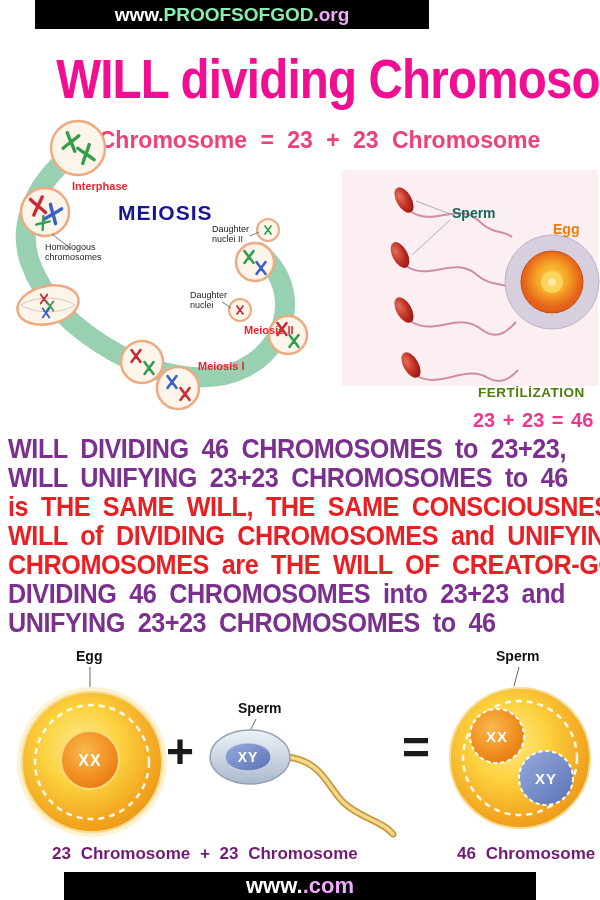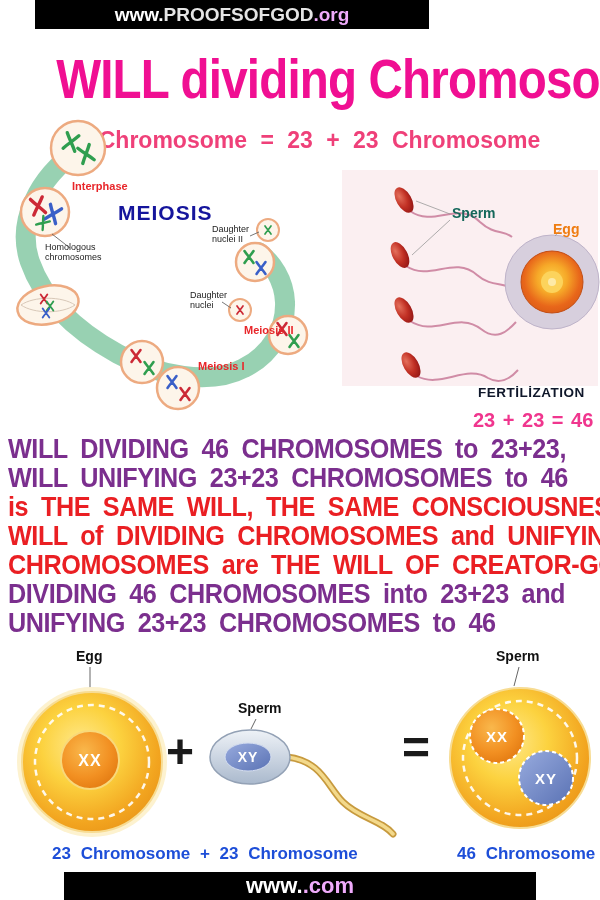--- a/index.html
+++ b/index.html
@@ -5,49 +5,49 @@
   *{margin:0;padding:0;box-sizing:border-box}
   html,body{background:#ffffff}
   body{font-family:"Liberation Sans",sans-serif}
   .page{position:relative;width:600px;height:900px;background:#fff;overflow:hidden;margin:0 auto}
   .abs{position:absolute}
 
   .banner{background:#000;display:flex;align-items:center;justify-content:center;font-weight:bold;white-space:nowrap}
   .top-banner{left:35px;top:0;width:394px;height:29px;font-size:19px}
   .footer-banner{left:64px;top:872px;width:472px;height:28px;font-size:22px}
   .url-www{color:#ffffff}
-  .url-name{color:#e5e5e5}
+  .url-name{color:#86efac}
   .url-tld{color:#f0abfc}
 
   .title-wrap{left:0;top:46px;width:600px;text-align:center;white-space:nowrap}
   .title-inner{display:inline-block;color:#f00f92;font-weight:bold;font-size:56px;letter-spacing:-1px;transform:scaleX(0.85);transform-origin:center top}
 
   .subtitle{left:0;top:127px;width:600px;text-align:center;color:#ef4079;font-weight:bold;font-size:23px;word-spacing:7px;white-space:nowrap}
 
   .panel-label{position:absolute;font-weight:bold;white-space:nowrap}
   .sperm-label{left:452px;top:205px;color:#14675a;font-size:14px}
   .egg-label{left:553px;top:221px;color:#ef7d12;font-size:14px}
-  .fert-label{left:478px;top:385px;color:#0f172a;font-size:13.5px;letter-spacing:.5px}
+  .fert-label{left:478px;top:385px;color:#4d7c0f;font-size:13.5px;letter-spacing:.5px}
   .fert-eq{left:473px;top:409px;color:#f0368e;font-size:20px;word-spacing:2px}
 
   .message{left:8px;top:434px;width:660px;transform:scaleX(0.9);transform-origin:left top;
            font-weight:bold;font-size:28px;line-height:29px;letter-spacing:-0.5px;word-spacing:7px;white-space:nowrap}
   .mline{height:29px}
   .mline.purple{color:#7b2f8e}
   .mline.red{color:#ea1f23}
 
   .bd-label{position:absolute;color:#111;font-size:14px;font-weight:bold;white-space:nowrap}
   .bd-egg{left:76px;top:648px}
   .bd-sperm{left:238px;top:700px}
   .bd-zygote{left:496px;top:648px}
   .op{position:absolute;color:#1a1a1a;font-weight:bold;font-size:48px;line-height:48px}
   .op-plus{left:166px;top:728px}
   .op-eq{left:402px;top:724px}
 
-  .caption{position:absolute;color:#1d4ed8;font-weight:bold;font-size:17px;word-spacing:5px;white-space:nowrap}
+  .caption{position:absolute;color:#701a75;font-weight:bold;font-size:17px;word-spacing:5px;white-space:nowrap}
   .caption-left{left:52px;top:844px}
   .caption-right{left:457px;top:844px}
 
   svg text{font-family:"Liberation Sans",sans-serif}
 </style>
 </head>
 <body>
 
 <div class="page">
 

